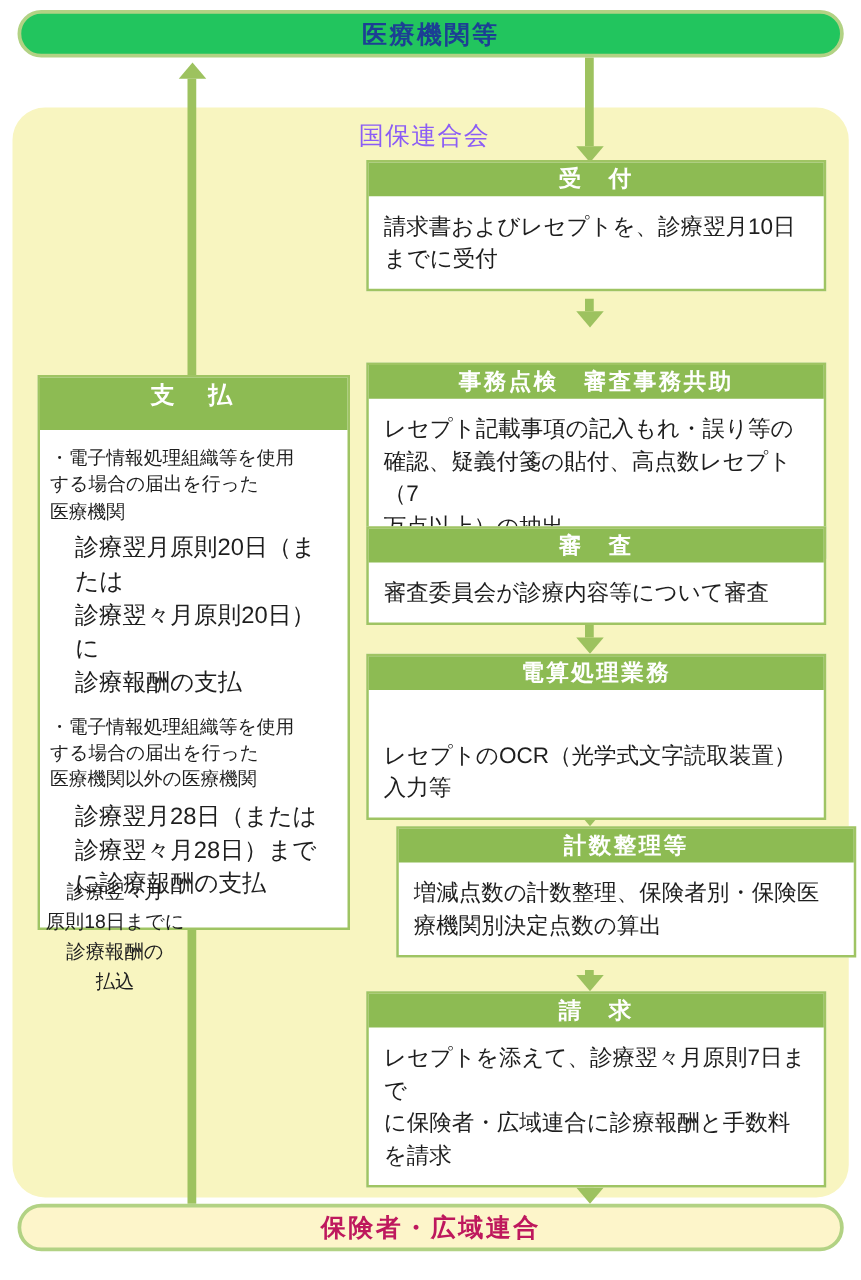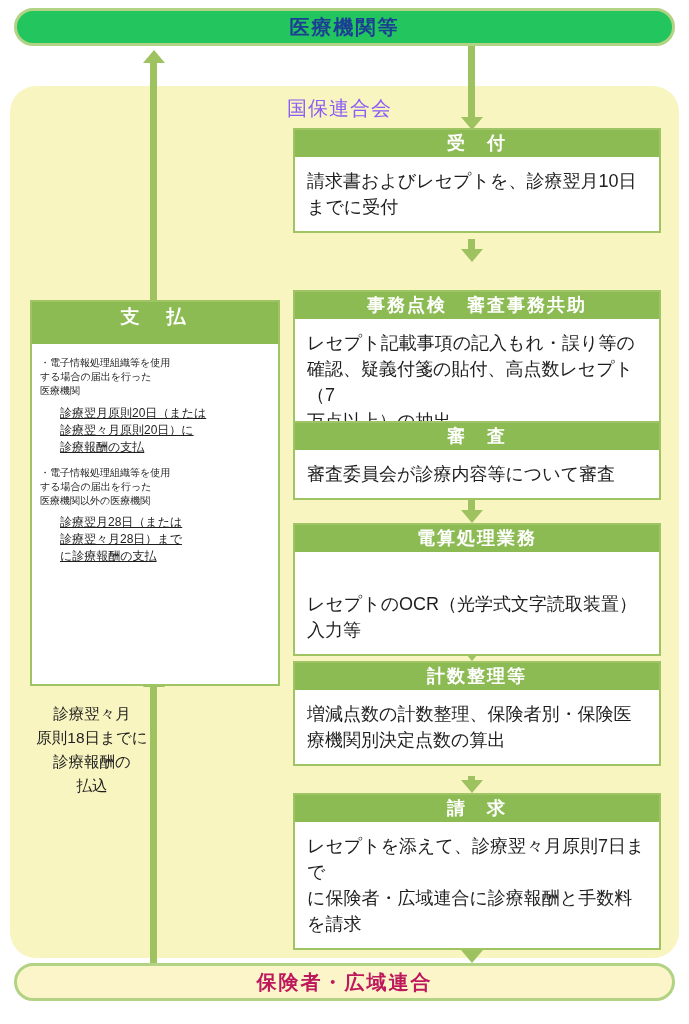--- a/index.html
+++ b/index.html
@@ -22,31 +22,31 @@
   
   .step { position: absolute; left: 293px; width: 368px; border: 2px solid #9fc463; background: #ffffff; }
   .step-header { background: #8dbb53; color: #ffffff; font-weight: bold; text-align: center;
                  font-size: 18px; height: 27px; line-height: 27px; letter-spacing: 2px; }
   .step-body { padding: 11px 12px; font-size: 18px; line-height: 1.45; color: #1e1e1e;
                white-space: pre-line; border-radius: 12px; }
   .s1 { top: 128px; } .s1 .step-body { min-height: 57px; }
   .s2 { top: 262px; margin-top: 28px; } .s2 .step-body { min-height: 85px; }
   .s3 { top: 421px; } .s3 .step-body { min-height: 21px; }
   .s4 { top: 523px; } .s4 .step-body { min-height: 63px; margin-top: 28px; }
-  .s5 { top: 661px; } .s5 .step-body { min-height: 61px; }
+  .s5 { top: 661px; margin-left: 24px; } .s5 .step-body { min-height: 61px; }
   .s6 { top: 793px; } .s6 .step-body { min-height: 61px; }
 
   
   .pay-box { position: absolute; left: 30px; top: 300px; width: 250px; border: 2px solid #9fc463;
              background: #ffffff; }
   .pay-header { background: #8dbb53; color: #ffffff; font-weight: bold; text-align: center;
                 font-size: 19px; height: 42px; line-height: 30px; letter-spacing: 4px; }
   .pay-body { padding: 12px 8px 10px 8px; min-height: 340px; color: #1e1e1e; }
-  .pay-bullet { font-size: 10px; line-height: 1.42; white-space: pre-line; }
-  .pay-sub { font-size: 12px; line-height: 1.42; white-space: pre-line; margin: 6px 0 10px 20px; text-decoration: underline; }
+  .pay-bullet { font-size: 15px; line-height: 1.42; white-space: pre-line; }
+  .pay-sub { font-size: 19px; line-height: 1.42; white-space: pre-line; margin: 6px 0 10px 20px; }
 
   
   .left-note { position: absolute; left: 28px; top: 702px; width: 128px; text-align: center;
                font-size: 15.5px; line-height: 1.55; color: #1e1e1e; white-space: pre-line; }
 
   
   .vline { position: absolute; width: 7px; background: #9dc25f; }
   .head-down { position: absolute; width: 0; height: 0; border-left: 11px solid transparent;
                border-right: 11px solid transparent; border-top: 13px solid #9dc25f; }
   .head-up { position: absolute; width: 0; height: 0; border-left: 11px solid transparent;

